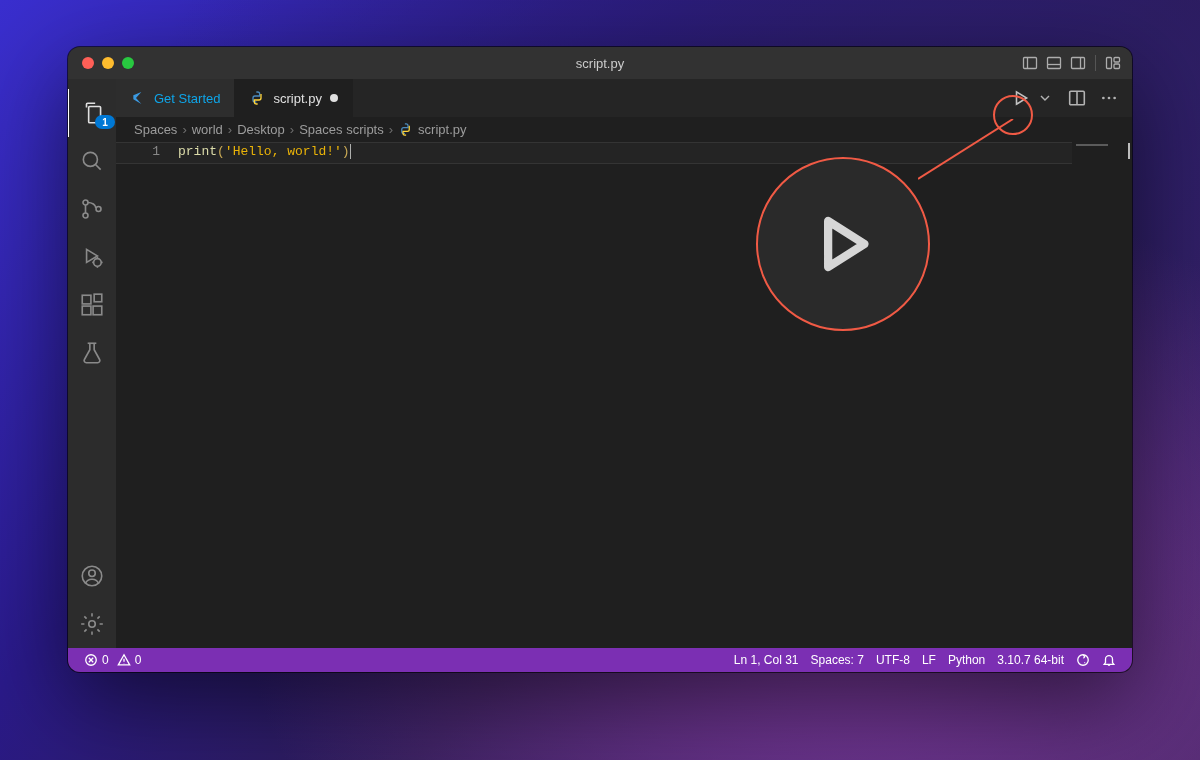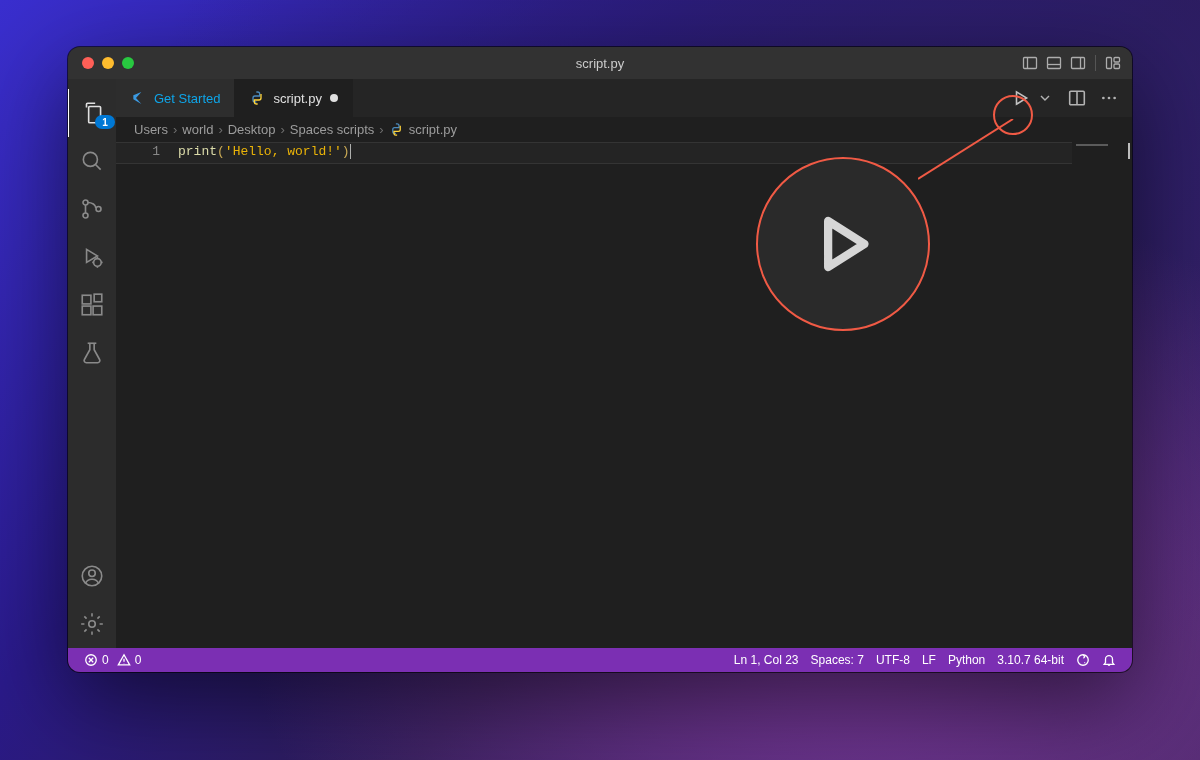--- a/index.html
+++ b/index.html
@@ -234,21 +234,21 @@
             <svg viewBox="0 0 16 16">
                 <circle cx="3" cy="8" r="1.2" fill="#ccc" stroke="none"></circle>
                 <circle cx="8" cy="8" r="1.2" fill="#ccc" stroke="none"></circle>
                 <circle cx="13" cy="8" r="1.2" fill="#ccc" stroke="none"></circle>
               </svg>
           </div>
         </div>
       </div>
 
       <div class="breadcrumbs">
-        <span>Users</span>
+        <span>Spaces</span>
           <span class="sep">›</span>
         <span>world</span>
           <span class="sep">›</span>
         <span>Desktop</span>
           <span class="sep">›</span>
         <span>Spaces scripts</span>
           <span class="sep">›</span>
         <span class="pyicon">
           <svg viewBox="0 0 24 24">
               <path d="M11 3h2c2 0 3 1 3 3v3H9c-2 0-3 1-3 3v3c0 2 1 3 3 3h2" fill="none" stroke="#4b8bbe" stroke-width="2"></path>
@@ -286,21 +286,21 @@
     <div class="sb-item" style="margin-left:-4px;">
       <svg viewBox="0 0 16 16">
           <path d="M8 2 14.5 13.5h-13z"></path>
           <line x1="8" y1="6.5" x2="8" y2="10"></line>
           <line x1="8" y1="11.5" x2="8" y2="11.6"></line>
         </svg>
       <span>0</span>
     </div>
     <div class="sb-spacer"></div>
     <div class="sb-item">
-        <span>Ln 1, Col 23</span>
+        <span>Ln 1, Col 31</span>
       </div>
     <div class="sb-item">
         <span>Spaces: 7</span>
       </div>
     <div class="sb-item">
         <span>UTF-8</span>
       </div>
     <div class="sb-item">
         <span>LF</span>
       </div>

